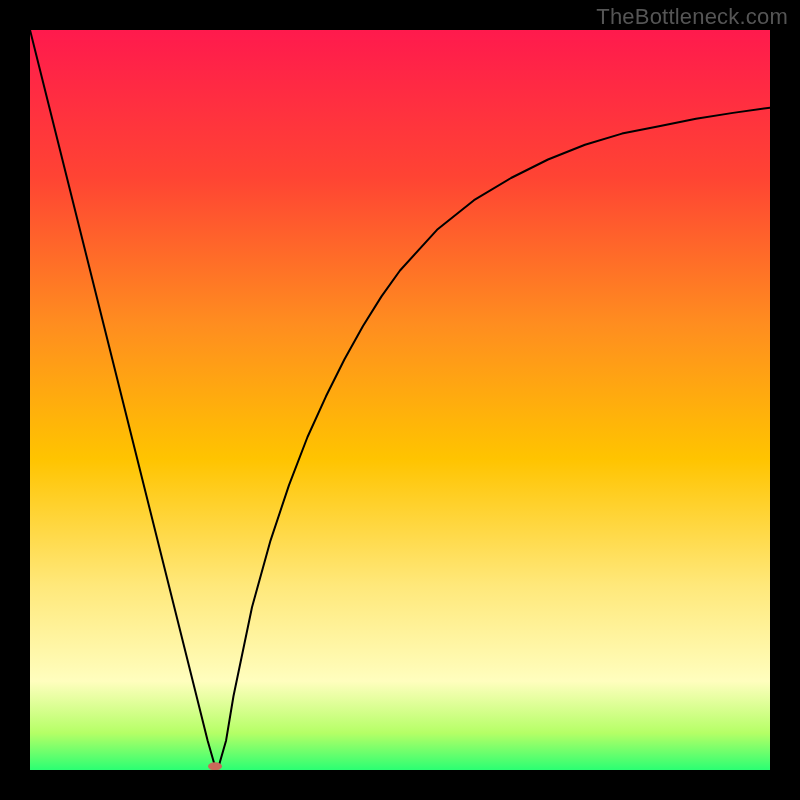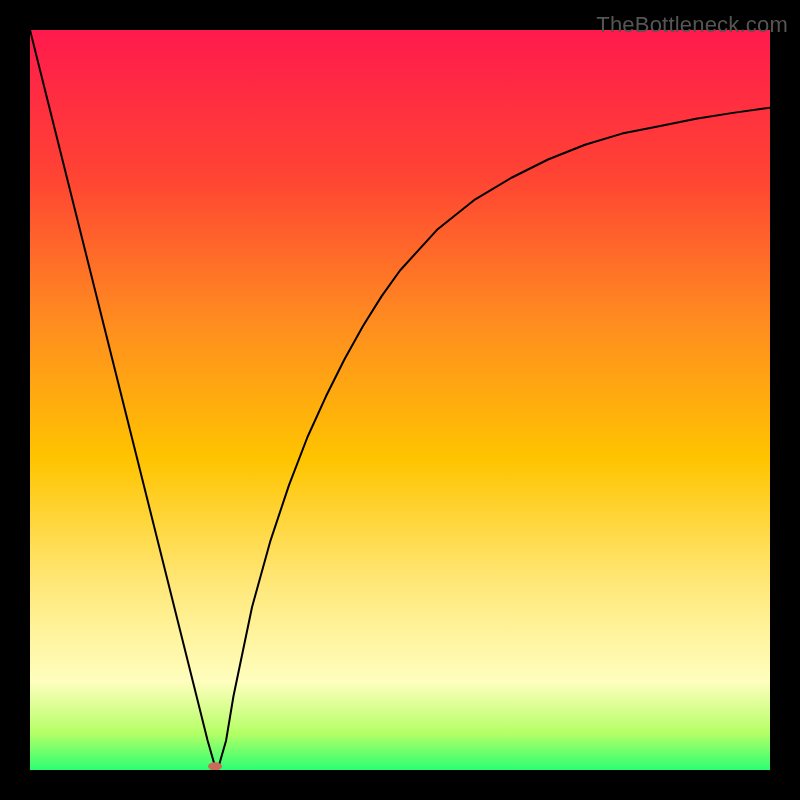--- a/index.html
+++ b/index.html
@@ -12,21 +12,21 @@
     font-family: Arial, Helvetica, sans-serif;
   }
   .frame {
     position: relative;
     width: 800px;
     height: 800px;
     background: #000;
   }
   .watermark {
     position: absolute;
-    top: 12px;
+    top: 4px;
     right: 12px;
     color: #555;
     font-size: 22px;
     font-weight: 500;
     letter-spacing: 0.2px;
     z-index: 5;
   }
   .plot-wrap {
     position: absolute;
     left: 30px;

